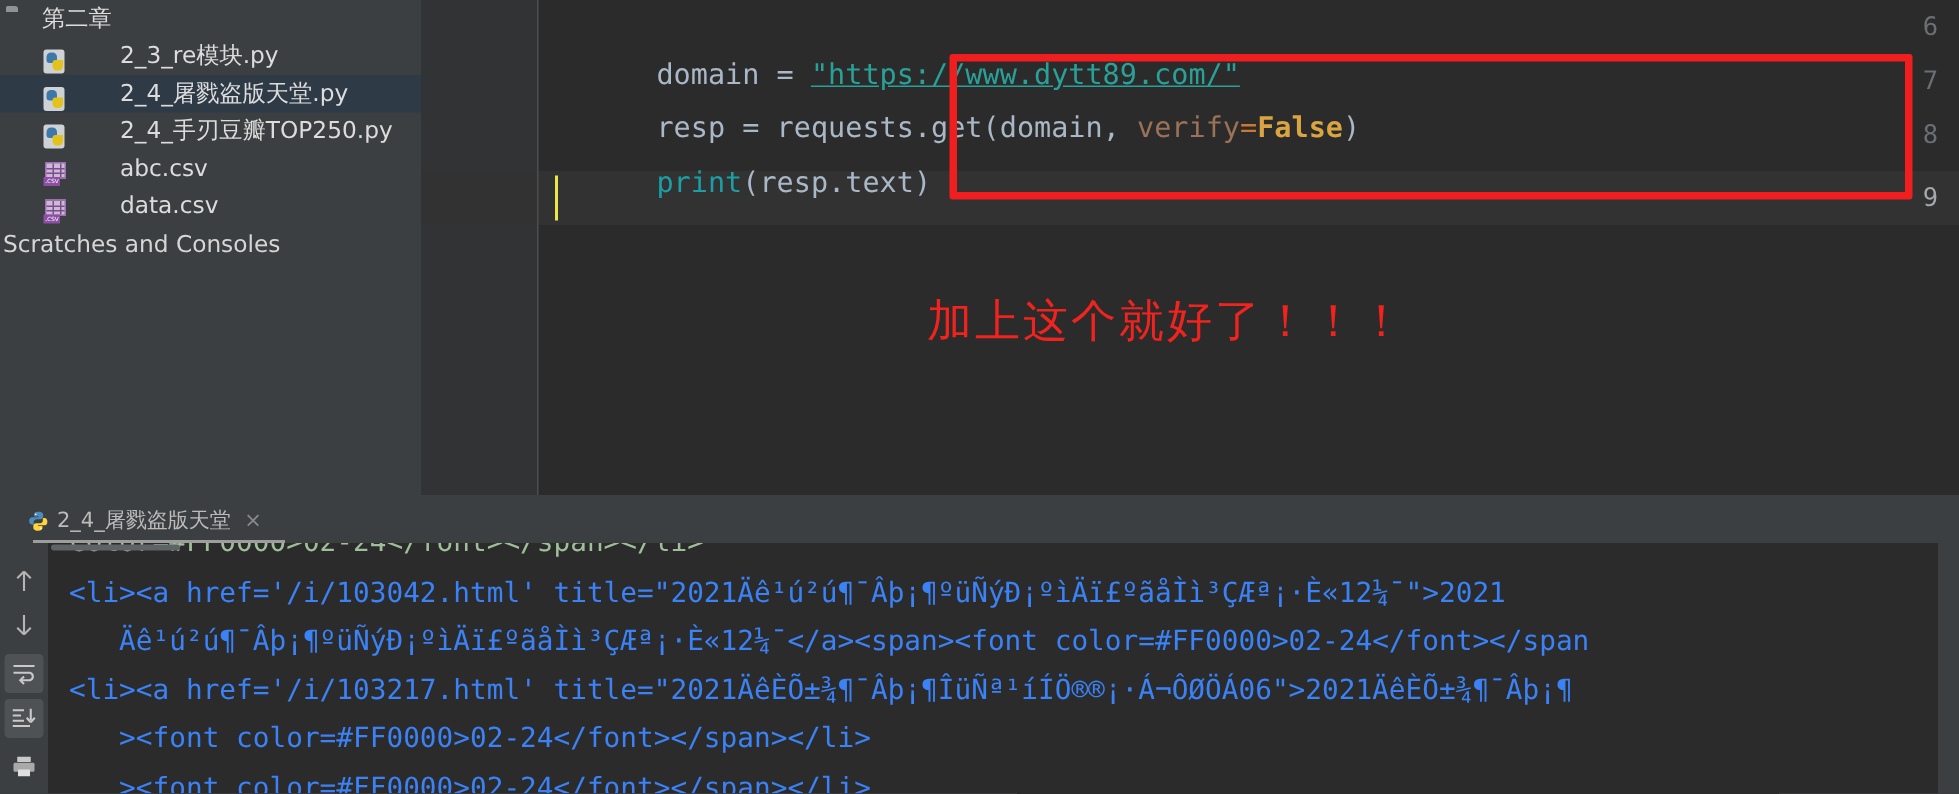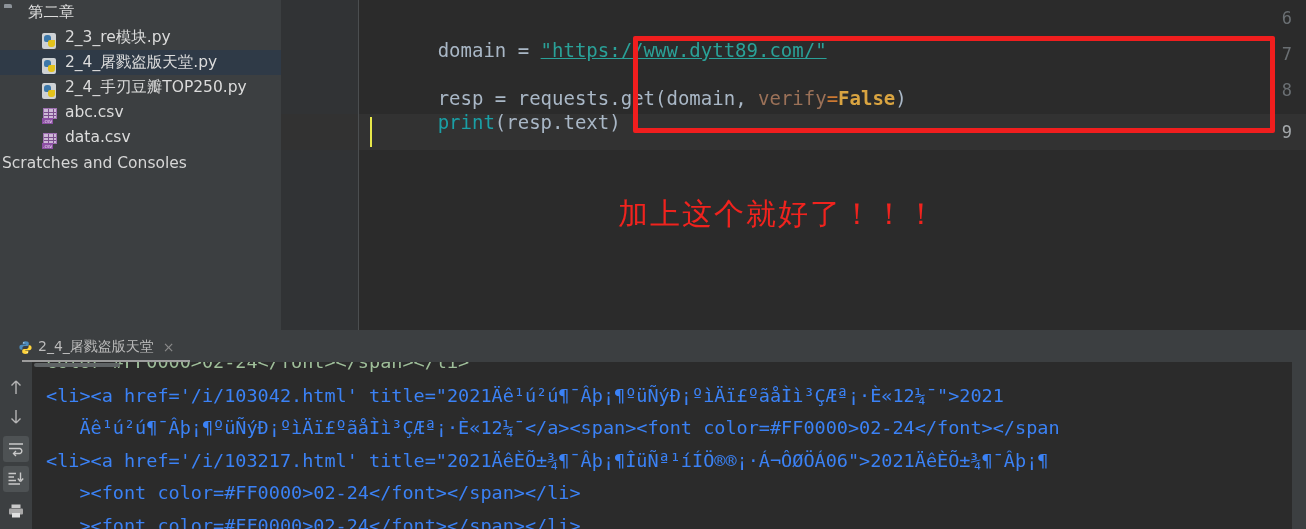--- a/index.html
+++ b/index.html
@@ -41,21 +41,21 @@
   }
   .tree-row.selected {
     background: #2f3a47;
   }
   .tree-row .label {
     font-family: "DejaVu Sans", sans-serif;
     font-size: 15.5px;
     line-height: 25px;
     color: #dcdcdc;
   }
-  .tree-row.indent1 { padding-left: 41px; }
+  .tree-row.indent1 { padding-left: 28px; gap: 28px; }
   .tree-row.root    { padding-left: 4px; }
 
   .ticon {
     display: inline-block;
     width: 18px; height: 18px;
     margin-right: 6px;
     flex: 0 0 18px;
     position: relative;
   }
 
@@ -403,21 +403,21 @@
 
     <div class="gline" style="top:0px;">6</div>
     <div class="gline" style="top:36px;">7</div>
     <div class="gline" style="top:72px;">8</div>
     <div class="gline current" style="top:114px;">9</div>
 
     <div class="code-line" style="top:-4px;">
       <span class="tok-plain">domain</span><span class="tok-op"> = </span><span class="tok-str-url">"https://www.dytt89.com/"</span>
     </div>
 
-    <div class="code-line" style="top:44px;">
+    <div class="code-line" style="top:31px;">
       <span class="tok-plain">resp</span><span class="tok-op"> = </span><span class="tok-plain">requests</span><span class="tok-plain">.</span><span class="tok-plain">get</span><span class="tok-plain">(</span><span class="tok-plain">domain</span><span class="tok-plain">, </span><span class="tok-kwarg">verify</span><span class="tok-kw">=</span><span class="tok-const">False</span><span class="tok-plain">)</span>
     </div>
 
     <div class="code-line" style="top:68px;">
       <span class="tok-fn">print</span><span class="tok-plain">(</span><span class="tok-plain">resp.text</span><span class="tok-plain">)</span>
     </div>
 
     <div id="caret"></div>
 
     <div id="annotation-box"></div>

